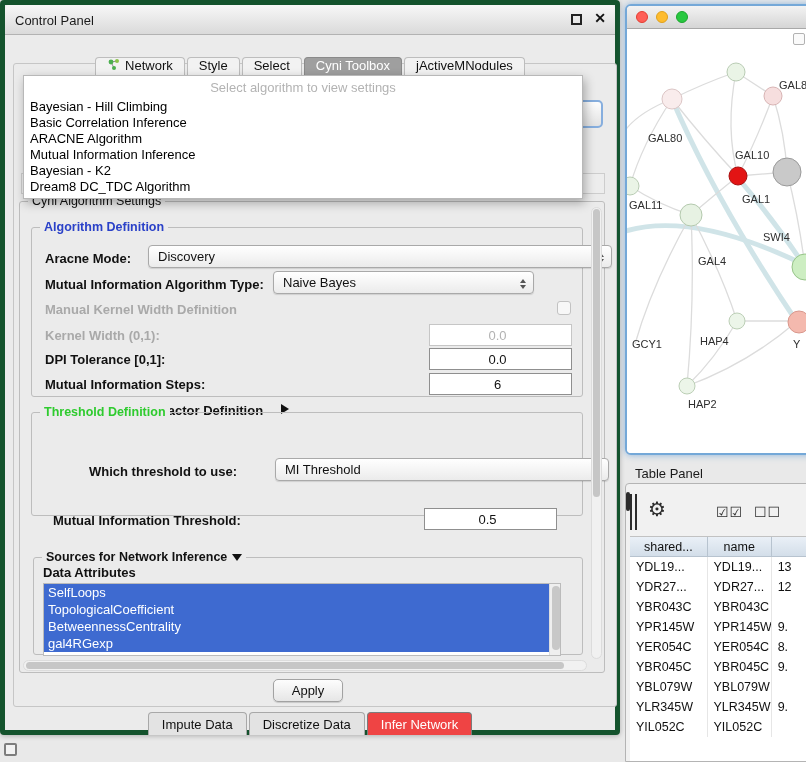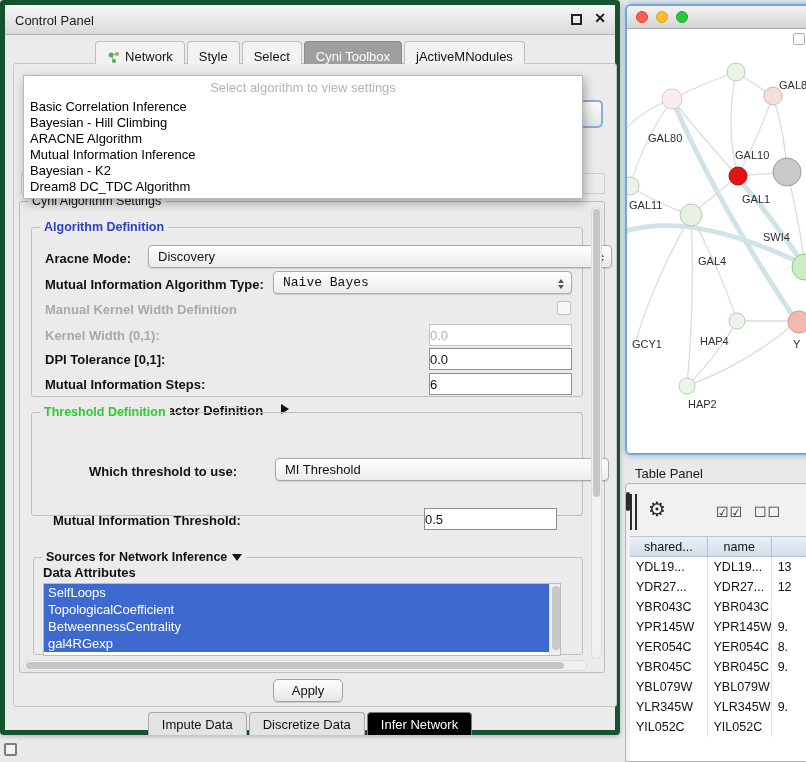--- a/index.html
+++ b/index.html
@@ -21,23 +21,23 @@
   }
   .cp-titlebar { position:absolute; left:0; top:0; right:0; height:30px;
     background:linear-gradient(#f7f7f7,#dadada); border-bottom:1px solid #b2b2b2;
     border-radius:4px 4px 0 0; }
   .cp-title { position:absolute; left:10px; top:8px; font-size:13px; color:#1b1b1b; }
   .cp-float { position:absolute; right:33px; top:9px; width:11px; height:11px; border:2px solid #222; background:transparent; }
   .cp-close { position:absolute; right:9px; top:6px; font-size:14px; font-weight:bold; color:#111; line-height:14px; }
 
   
   .top-tabs { position:absolute; left:0; right:0; top:36px; height:23px; display:flex; justify-content:center; z-index:2; }
-  .tab { height:23px; padding:0 11px; display:flex; align-items:flex-end; gap:5px; font-size:13px;
+  .tab { height:23px; padding:0 11px; display:flex; align-items:flex-start; gap:5px; font-size:13px;
     color:#111; background:#f2f2f2; border:1px solid #bdbdbd; border-bottom:none;
-    border-radius:4px 4px 0 0; margin:0 1px; }
+    border-radius:4px 4px 0 0; margin:16px 1px; }
   .tab.active { background:#9f9f9f; color:#fff; border-color:#8a8a8a; }
 
   .tab-content-frame { position:absolute; left:8px; top:58px; width:604px; height:644px;
     border:1px solid #c6c6c6; border-radius:3px; background:#ebebeb; }
 
   
   #hidden-combo { position:absolute; left:552px; top:95px; width:46px; height:28px;
     border:2px solid #86aede; border-radius:5px; background:linear-gradient(#fdfdfd,#e2e2e2); z-index:10; }
   #hidden-strip { position:absolute; left:16px; top:168px; width:584px; height:21px;
     border:1px solid #cdcdcd; background:#ededed; z-index:5; }
@@ -62,21 +62,21 @@
 
   .combo { position:absolute; height:23px; background:linear-gradient(#ffffff,#ebebeb);
     border:1px solid #a9a9a9; border-radius:4px; display:flex; align-items:center;
     font-size:13px; padding-left:9px; box-shadow:0 1px 1px rgba(0,0,0,.12); }
   .combo .arrows { position:absolute; right:5px; top:4px; width:11px; height:15px;
     display:flex; flex-direction:column; align-items:center; justify-content:center; gap:2px; }
   .combo .arrows::before { content:""; border-left:3.5px solid transparent; border-right:3.5px solid transparent; border-bottom:4px solid #555; }
   .combo .arrows::after  { content:""; border-left:3.5px solid transparent; border-right:3.5px solid transparent; border-top:4px solid #555; }
 
   .tfield { position:absolute; height:22px; background:#fff; border:1px solid #8f8f8f;
-    font-size:13px; display:flex; align-items:center; justify-content:flex-start; padding-right:6px; }
+    font-size:13px; display:flex; align-items:center; justify-content:center; padding-right:6px; }
   .tfield.disabled { border-color:#c6c6c6; color:#b2b2b2; }
 
   .checkbox { position:absolute; width:14px; height:14px; border:1px solid #c2c2c2;
     border-radius:3px; background:#f7f7f7; }
 
   .tri-right { display:inline-block; width:0; height:0;
     border-top:5px solid transparent; border-bottom:5px solid transparent; border-left:8px solid #111; }
   .tri-down  { display:inline-block; width:0; height:0;
     border-left:5px solid transparent; border-right:5px solid transparent; border-top:7px solid #111; }
 
@@ -98,21 +98,21 @@
   
   #apply-btn { position:absolute; left:268px; top:674px; width:70px; height:23px;
     background:linear-gradient(#fdfdfd,#e6e6e6); border:1px solid #a2a2a2; border-radius:5px;
     display:flex; align-items:center; justify-content:center; font-size:13px;
     box-shadow:0 1px 1px rgba(0,0,0,.15); }
 
   
   .bottom-tabs { position:absolute; left:0; right:0; top:707px; height:23px; display:flex; justify-content:center; }
   .btab { height:23px; padding:0 13px; display:flex; align-items:center; font-size:13px;
     background:#e3e3e3; border:1px solid #a8a8a8; border-bottom:none; border-radius:4px 4px 0 0; margin:0 1px; color:#111; }
-  .btab.active { background:#000000; color:#fff; border-color:#7c7c7c; }
+  .btab.active { background:#ef4444; color:#fff; border-color:#7c7c7c; }
 
   
   #net-window { position:absolute; left:625px; top:4px; width:200px; height:451px;
     border:2px solid #74a8d8; border-radius:6px; overflow:hidden; background:#fff;
     box-shadow:0 0 7px rgba(90,150,210,.65); }
   .net-titlebar { height:23px; background:linear-gradient(#f3f3f3,#d5d5d5);
     border-bottom:1px solid #a8a8a8; display:flex; align-items:center; padding-left:9px; gap:8px; }
   .light { width:12px; height:12px; border-radius:50%; }
   .light.red    { background:#ff5f57; border:1px solid #e33e32; }
   .light.yellow { background:#febc2e; border:1px solid #e0a11c; }
@@ -183,22 +183,22 @@
     </div>
   </div>
 
   <div class="tab-content-frame"></div>
 
   <div id="hidden-combo"></div>
   <div id="hidden-strip"></div>
 
   <div id="algo-popup">
     <div class="popup-placeholder">Select algorithm to view settings</div>
+    <div class="popup-item">Bayesian - Hill Climbing</div>
     <div class="popup-item">Basic Correlation Inference</div>
-    <div class="popup-item">Bayesian - Hill Climbing</div>
     <div class="popup-item selected">ARACNE Algorithm</div>
     <div class="popup-item">Mutual Information Inference</div>
     <div class="popup-item">Bayesian - K2</div>
     <div class="popup-item">Dream8 DC_TDC Algorithm</div>
   </div>
 
   <div class="groupbox" style="left:14px; top:196px; width:586px; height:472px;">
     <div class="gtitle">
       <span>Cyni Algorithm Settings</span>
     </div>
@@ -210,21 +210,21 @@
     </div>
   </div>
 
   <span class="flabel" style="left:40px; top:246px;">Aracne Mode:</span>
   <div class="combo" style="left:103px; top:240px; width:464px;margin-left:40px;">
     <span>Discovery</span>
     <span class="arrows"></span>
   </div>
 
   <span class="flabel" style="left:40px; top:272px;">Mutual Information Algorithm Type:</span>
-  <div class="combo" style="left:268px; top:266px; width:299px;font-family:Liberation Mono, monospace;">
+  <div class="combo" style="left:268px; top:266px; width:261px;">
     <span>Naive Bayes</span>
     <span class="arrows"></span>
   </div>
 
   <span class="flabel disabled" style="left:40px; top:297px;">Manual Kernel Width Definition</span>
   <div class="checkbox" style="left:552px; top:296px;"></div>
 
   <span class="flabel disabled" style="left:40px; top:323px;">Kernel Width (0,1):</span>
   <div class="tfield disabled" style="left:424px; top:319px; width:143px;">
     <span>0.0</span>

